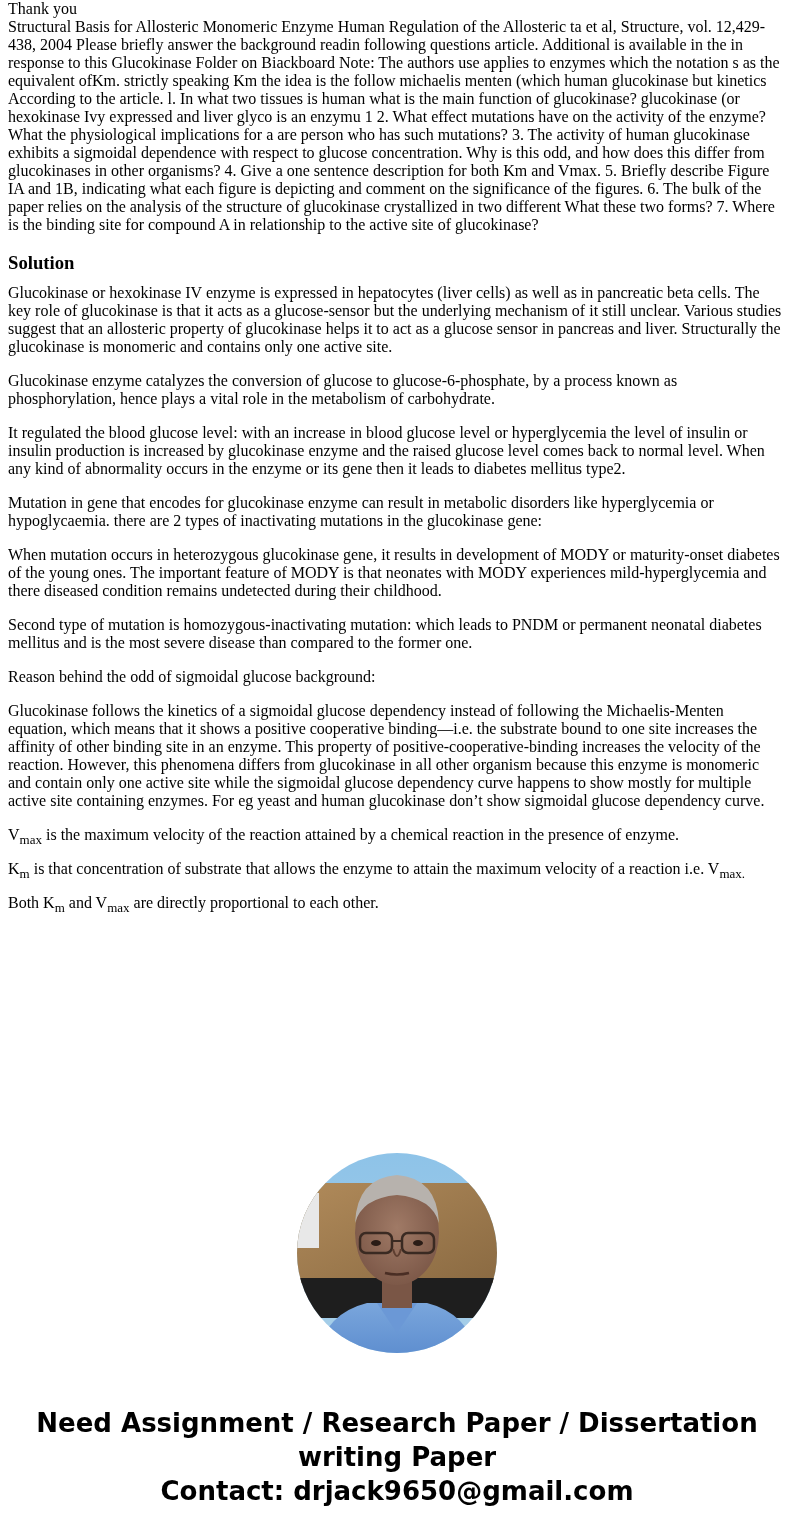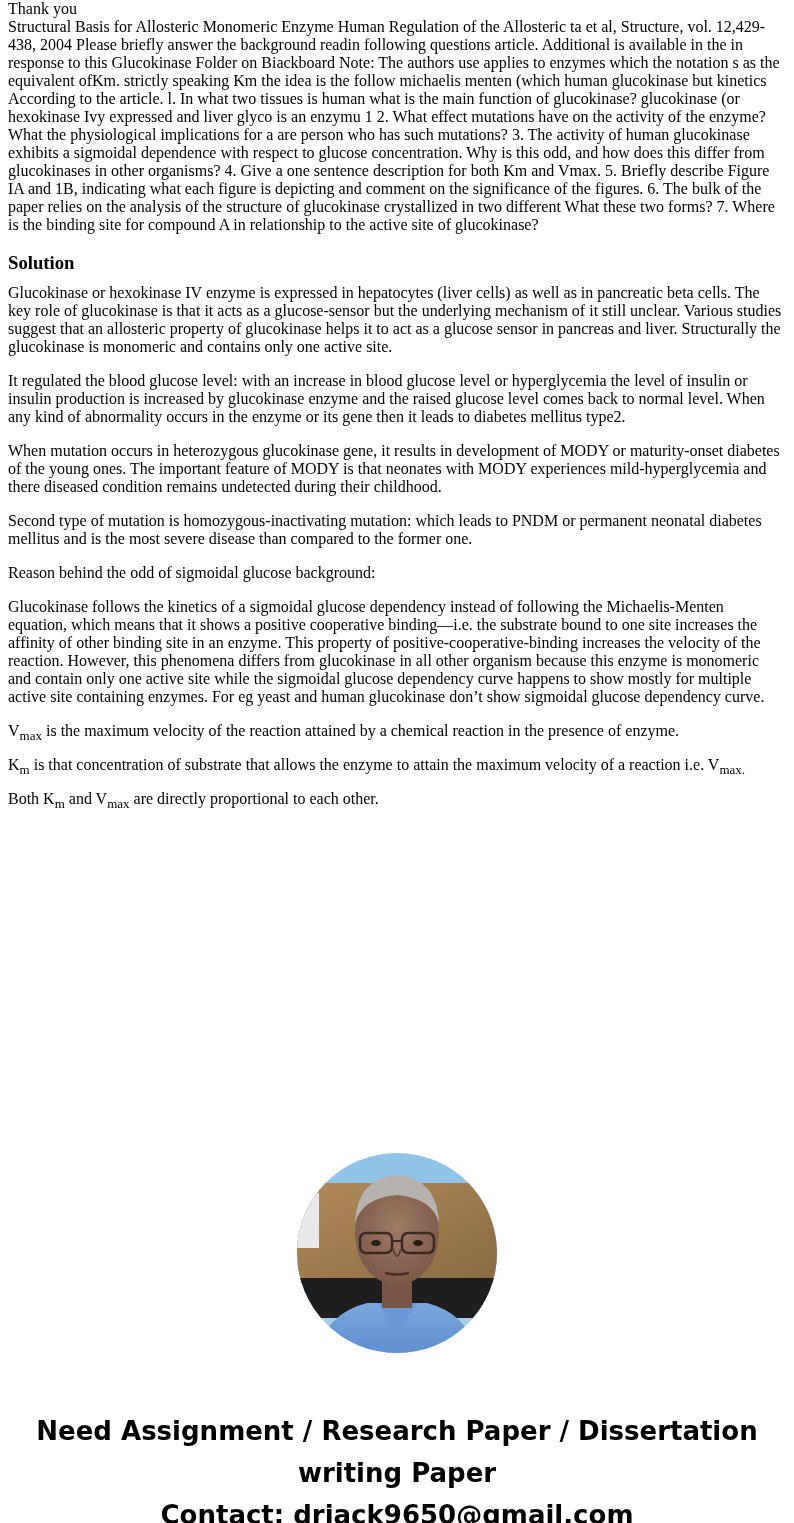--- a/index.html
+++ b/index.html
@@ -43,36 +43,38 @@
       left: 0;
       top: 1404px;
       width: 794px;
       text-align: center;
       font-family: "DejaVu Sans", sans-serif;
       font-weight: bold;
       font-size: 26px;
       line-height: 30px;
       color: #000;
     }
-    .promo div { margin: 12px; }
+    .promo div { margin: 4px; }
   </style>
 </head>
 <body>
 
 <div class="content">
   <div class="question">
     <p>Thank you</p>
     <p>Structural Basis for Allosteric Monomeric Enzyme Human Regulation of the Allosteric ta et al, Structure, vol. 12,429-438, 2004 Please briefly answer the background readin following questions article. Additional is available in the in response to this Glucokinase Folder on Biackboard Note: The authors use applies to enzymes which the notation s as the equivalent ofKm. strictly speaking Km the idea is the follow michaelis menten (which human glucokinase but kinetics According to the article. l. In what two tissues is human what is the main function of glucokinase? glucokinase (or hexokinase Ivy expressed and liver glyco is an enzymu 1 2. What effect mutations have on the activity of the enzyme? What the physiological implications for a are person who has such mutations? 3. The activity of human glucokinase exhibits a sigmoidal dependence with respect to glucose concentration. Why is this odd, and how does this differ from glucokinases in other organisms? 4. Give a one sentence description for both Km and Vmax. 5. Briefly describe Figure IA and 1B, indicating what each figure is depicting and comment on the significance of the figures. 6. The bulk of the paper relies on the analysis of the structure of glucokinase crystallized in two different What these two forms? 7. Where is the binding site for compound A in relationship to the active site of glucokinase?</p>
   </div>
 
   <h3 class="solution-heading">Solution</h3>
 
   <div class="answer">
     <p>Glucokinase or hexokinase IV enzyme is expressed in hepatocytes (liver cells) as well as in pancreatic beta cells. The key role of glucokinase is that it acts as a glucose-sensor but the underlying mechanism of it still unclear. Various studies suggest that an allosteric property of glucokinase helps it to act as a glucose sensor in pancreas and liver. Structurally the glucokinase is monomeric and contains only one active site.</p>
+    <p>Glucokinase enzyme catalyzes the conversion of glucose to glucose-6-phosphate, by a process known as phosphorylation, hence plays a vital role in the metabolism of carbohydrate.</p>
     <p>It regulated the blood glucose level: with an increase in blood glucose level or hyperglycemia the level of insulin or insulin production is increased by glucokinase enzyme and the raised glucose level comes back to normal level. When any kind of abnormality occurs in the enzyme or its gene then it leads to diabetes mellitus type2.</p>
+    <p>Mutation in gene that encodes for glucokinase enzyme can result in metabolic disorders like hyperglycemia or hypoglycaemia. there are 2 types of inactivating mutations in the glucokinase gene:</p>
     <p>When mutation occurs in heterozygous glucokinase gene, it results in development of MODY or maturity-onset diabetes of the young ones. The important feature of MODY is that neonates with MODY experiences mild-hyperglycemia and there diseased condition remains undetected during their childhood.</p>
     <p>Second type of mutation is homozygous-inactivating mutation: which leads to PNDM or permanent neonatal diabetes mellitus and is the most severe disease than compared to the former one.</p>
     <p>Reason behind the odd of sigmoidal glucose background:</p>
     <p>Glucokinase follows the kinetics of a sigmoidal glucose dependency instead of following the Michaelis-Menten equation, which means that it shows a positive cooperative binding—i.e. the substrate bound to one site increases the affinity of other binding site in an enzyme. This property of positive-cooperative-binding increases the velocity of the reaction. However, this phenomena differs from glucokinase in all other organism because this enzyme is monomeric and contain only one active site while the sigmoidal glucose dependency curve happens to show mostly for multiple active site containing enzymes. For eg yeast and human glucokinase don’t show sigmoidal glucose dependency curve.</p>
 
     <p><span>V</span><sub>max</sub><span> is the maximum velocity of the reaction attained by a chemical reaction in the presence of enzyme.</span></p>
 
     <p><span>K</span><sub>m</sub><span> is that concentration of substrate that allows the enzyme to attain the maximum velocity of a reaction i.e. V</span><sub>max.</sub></p>
 
     <p><span>Both K</span><sub>m</sub><span> and V</span><sub>max</sub><span> are directly proportional to each other.</span></p>

